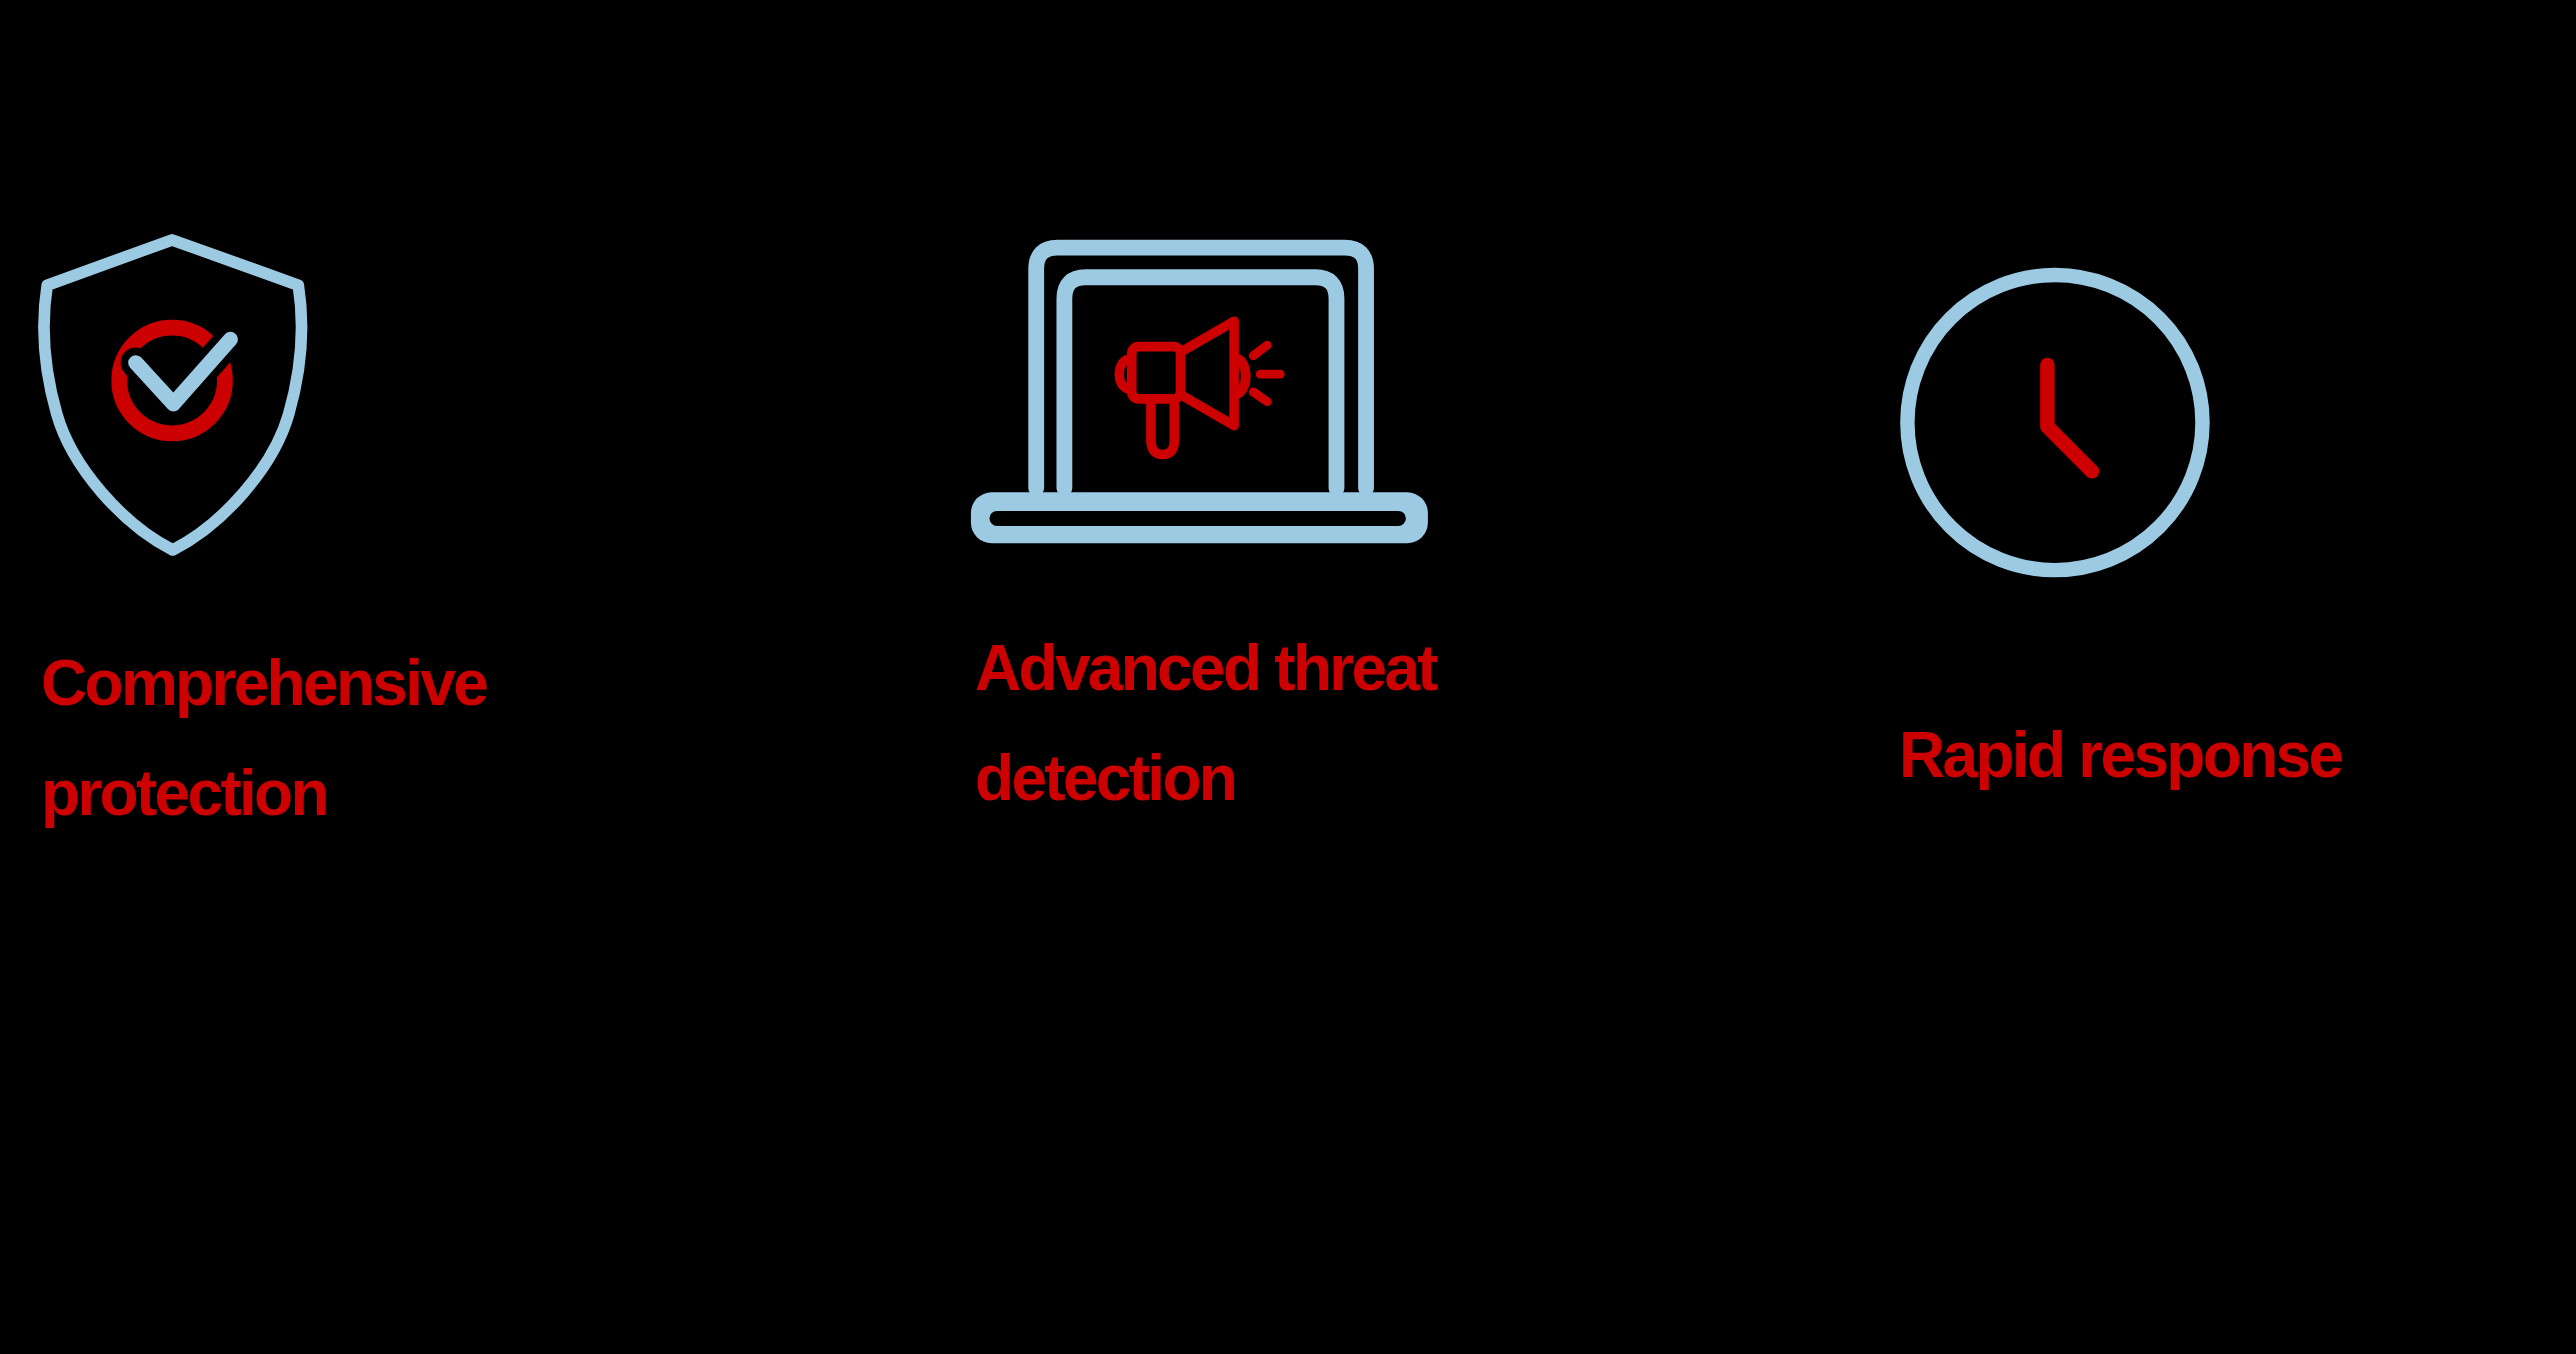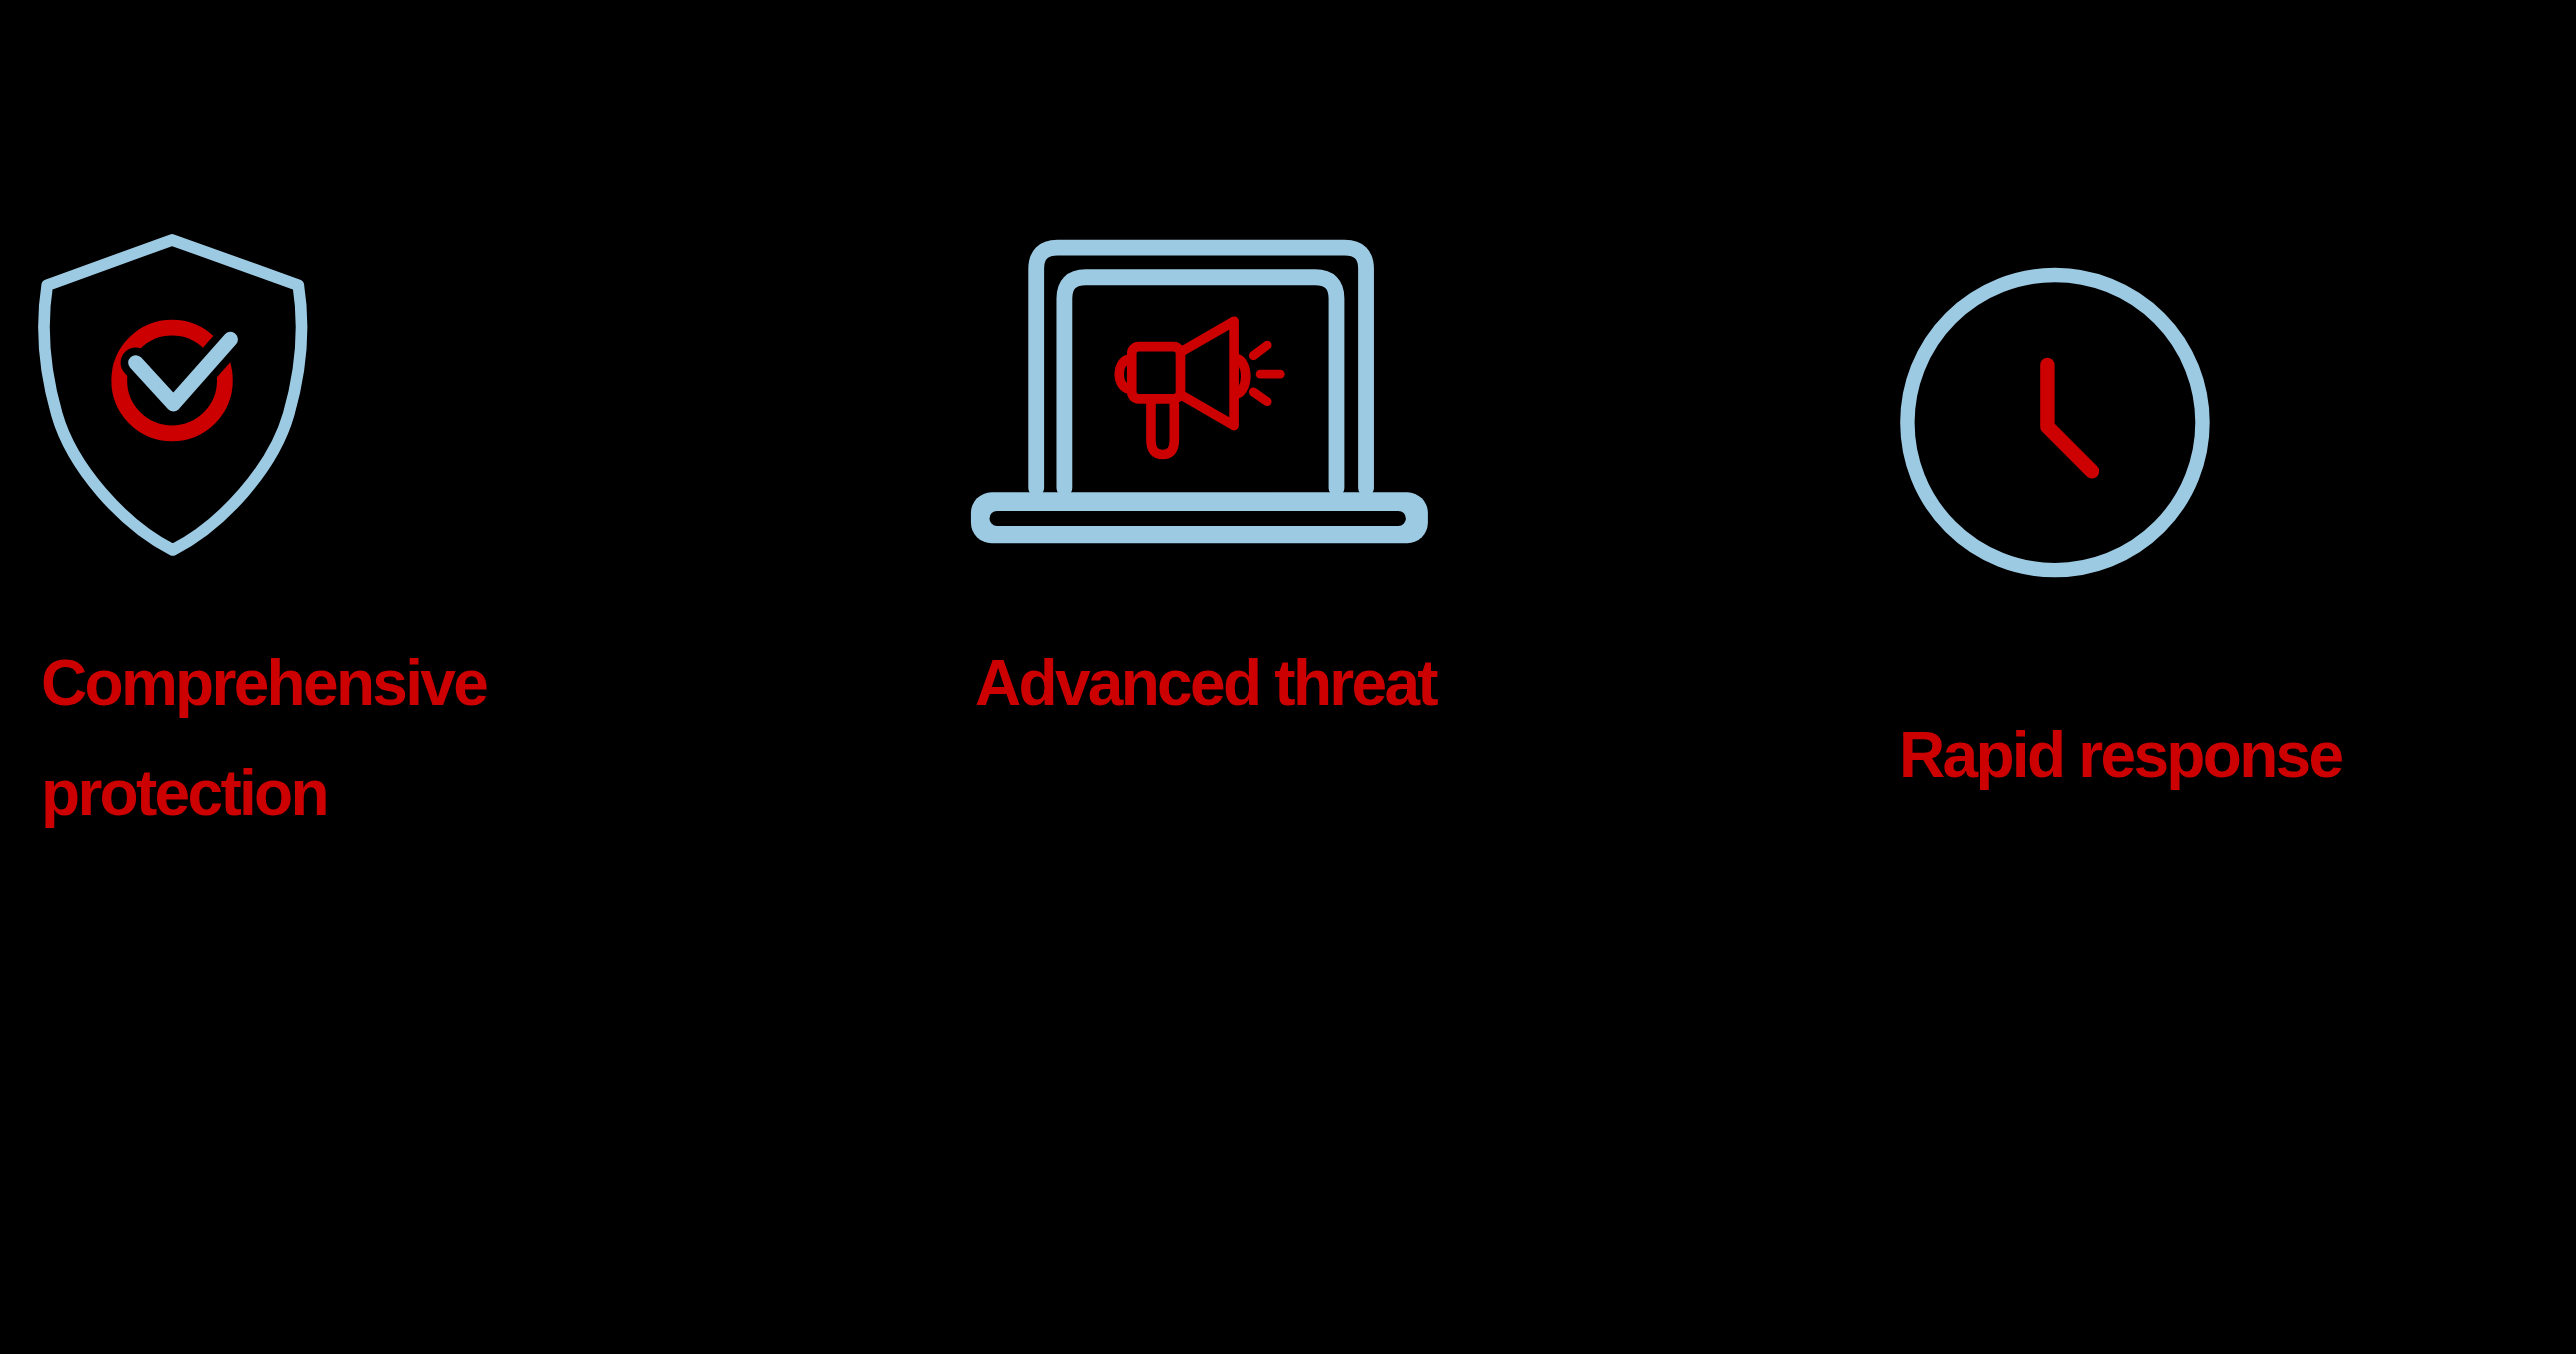--- a/index.html
+++ b/index.html
@@ -59,22 +59,23 @@
         <rect class="st red" stroke-width="14" x="247" y="174" width="71" height="76" rx="10"></rect>
         <path class="st red" stroke-width="14" d="M 240 193 A 16 22 0 0 0 240 235"></path>
         <path class="st red" stroke-width="14" d="M 320 181 L 396 137 L 396 289 L 320 245"></path>
         <path class="st red" stroke-width="14" d="M 398 191 A 15 26 0 0 1 398 243"></path>
         <path class="st red" stroke-width="14" d="M 275 258 L 275 310 Q 275 331 292 331 Q 309 331 309 310 L 309 258"></path>
         <path class="st red" stroke-width="13" d="M 424 187 L 444 172"></path>
         <path class="st red" stroke-width="13" d="M 434 214 L 463 214"></path>
         <path class="st red" stroke-width="13" d="M 424 240 L 444 254"></path>
       </g>
     </svg>
-    <div class="caption" style="left:975px;top:628px;">
+    <div class="caption" style="left:975px;top:613px;">
       <div>Advanced threat</div>
+      <div>detection</div>
     </div>
   </section>
 
   <section>
     <svg class="icon" style="left:1882px;top:251px;" width="350" height="350" viewBox="0 0 510 510" aria-hidden="true">
       <circle class="st blue" stroke-width="21" cx="252" cy="250" r="215"></circle>
       <path class="st red" stroke-width="21" d="M 241 166 L 241 256 L 306 321"></path>
     </svg>
     <div class="caption" style="left:1899px;top:700px;">
       <div>Rapid response</div>

